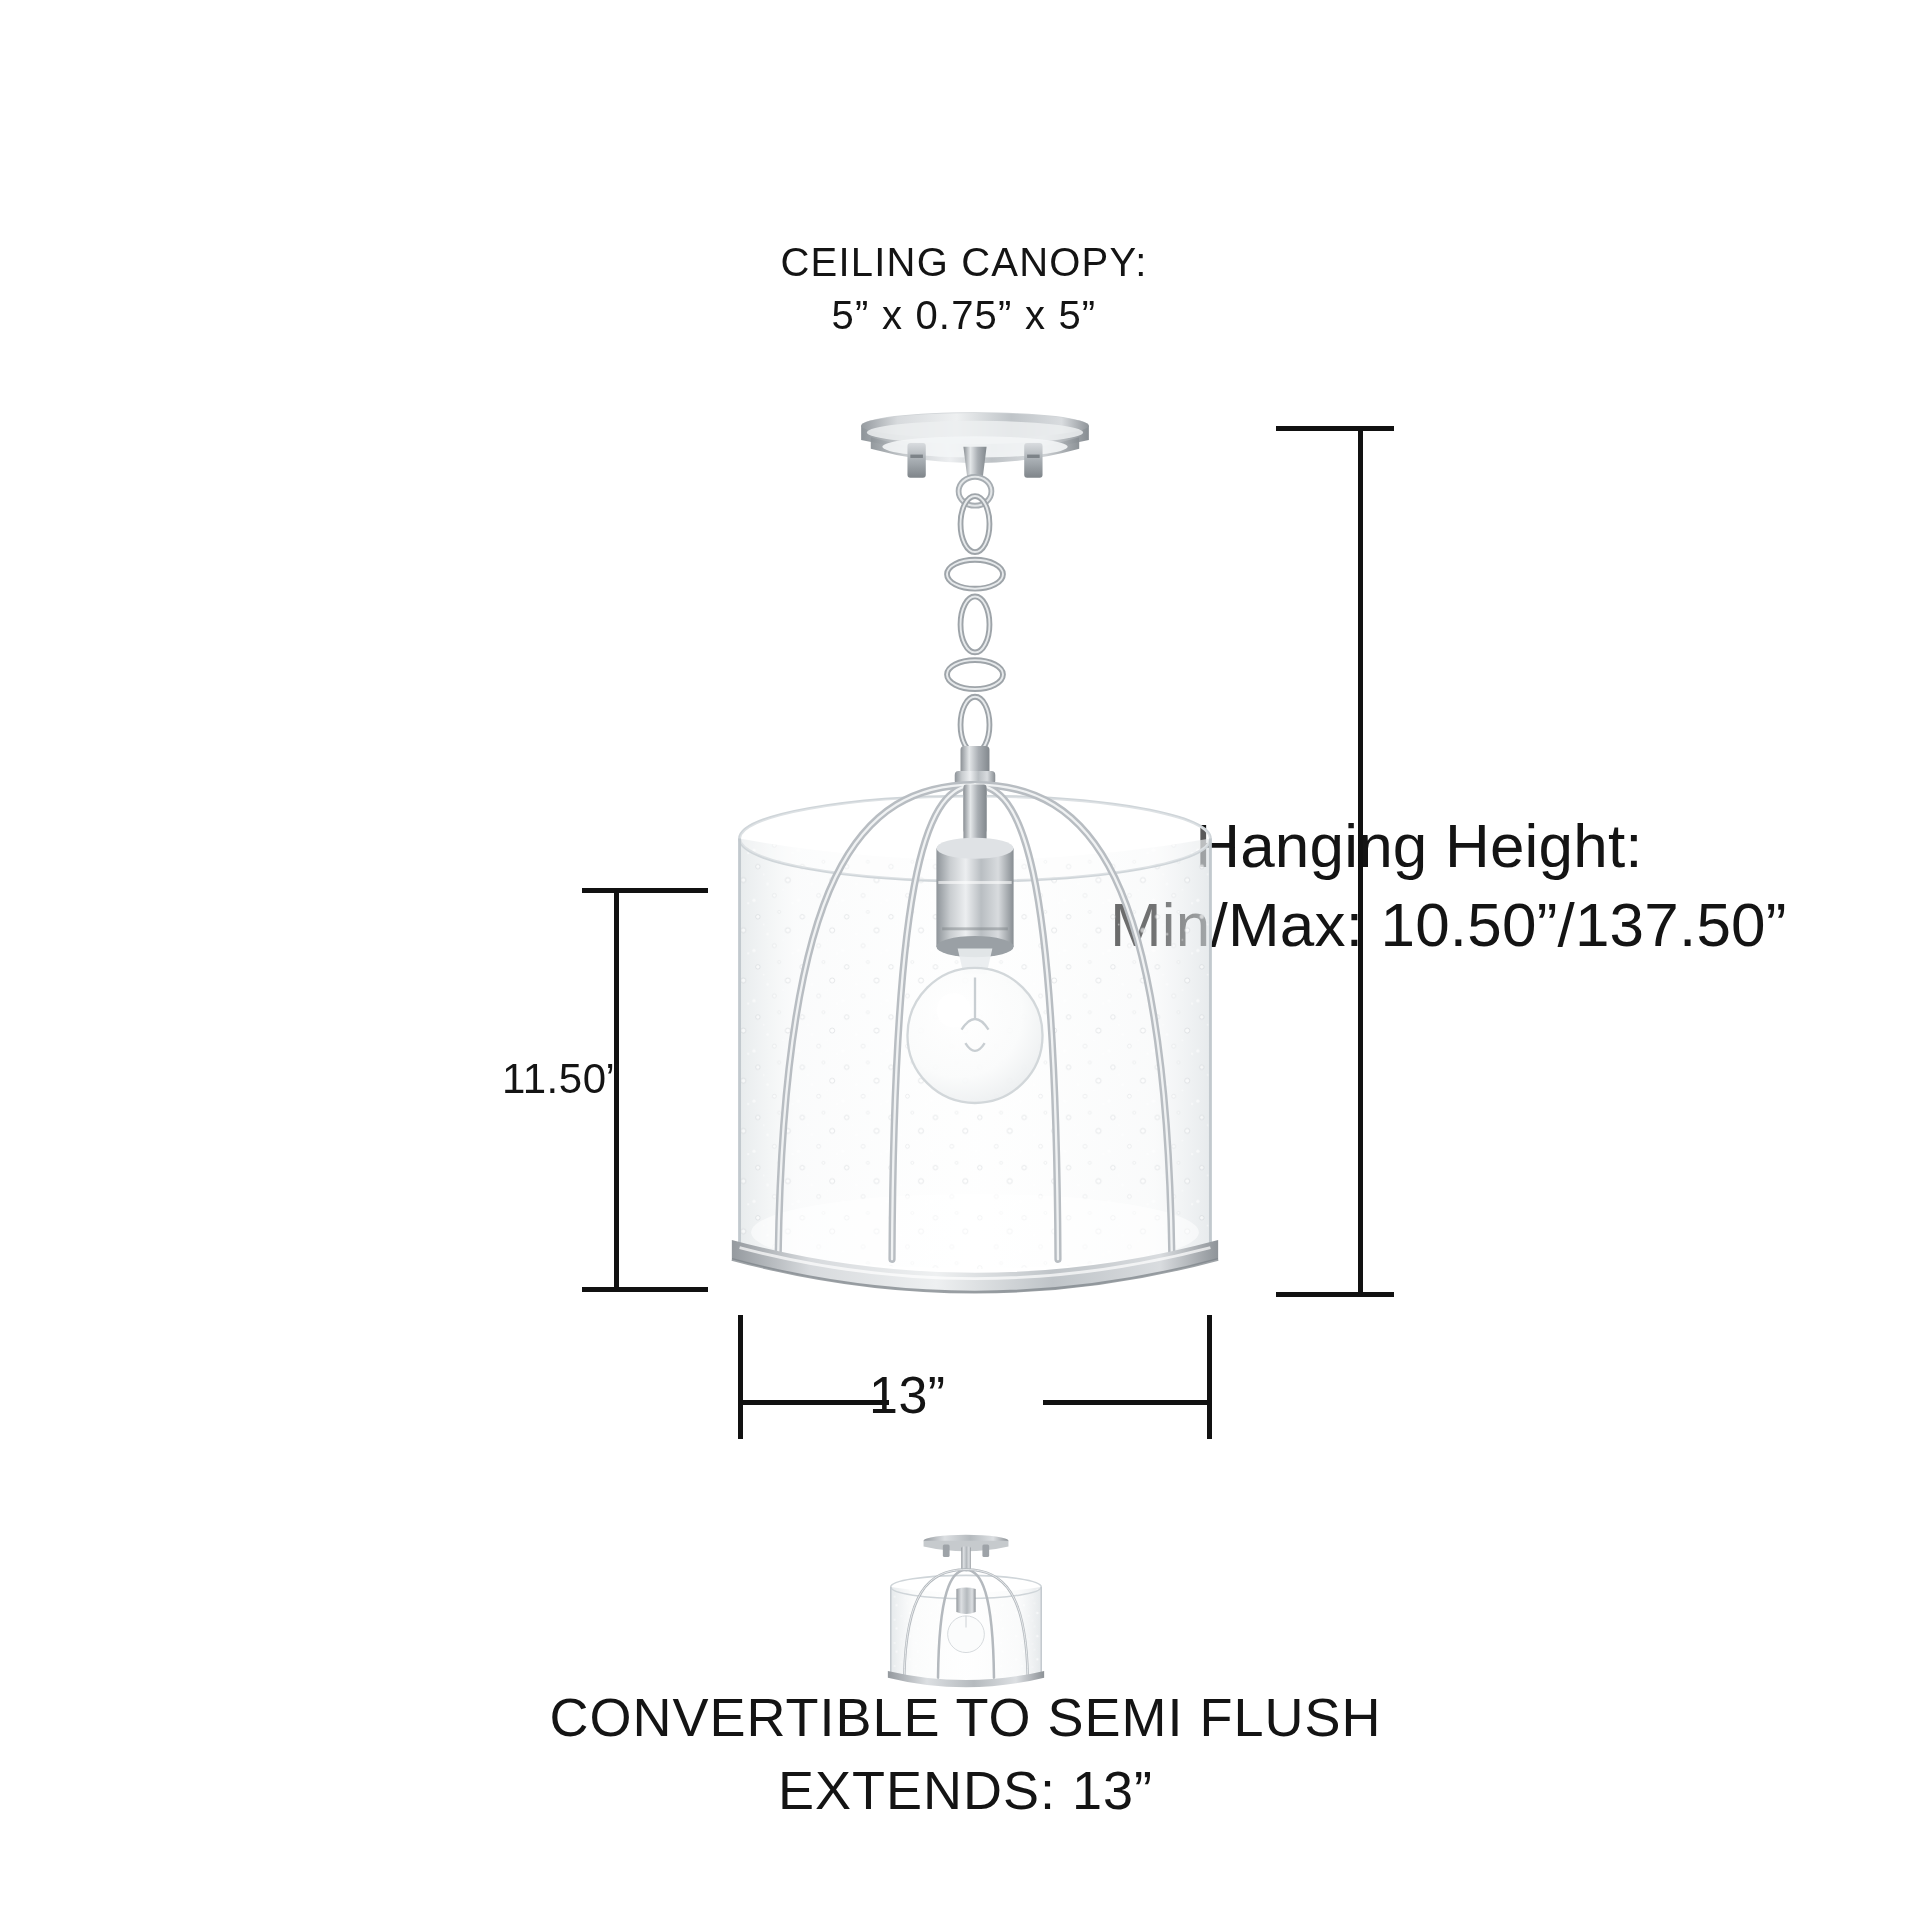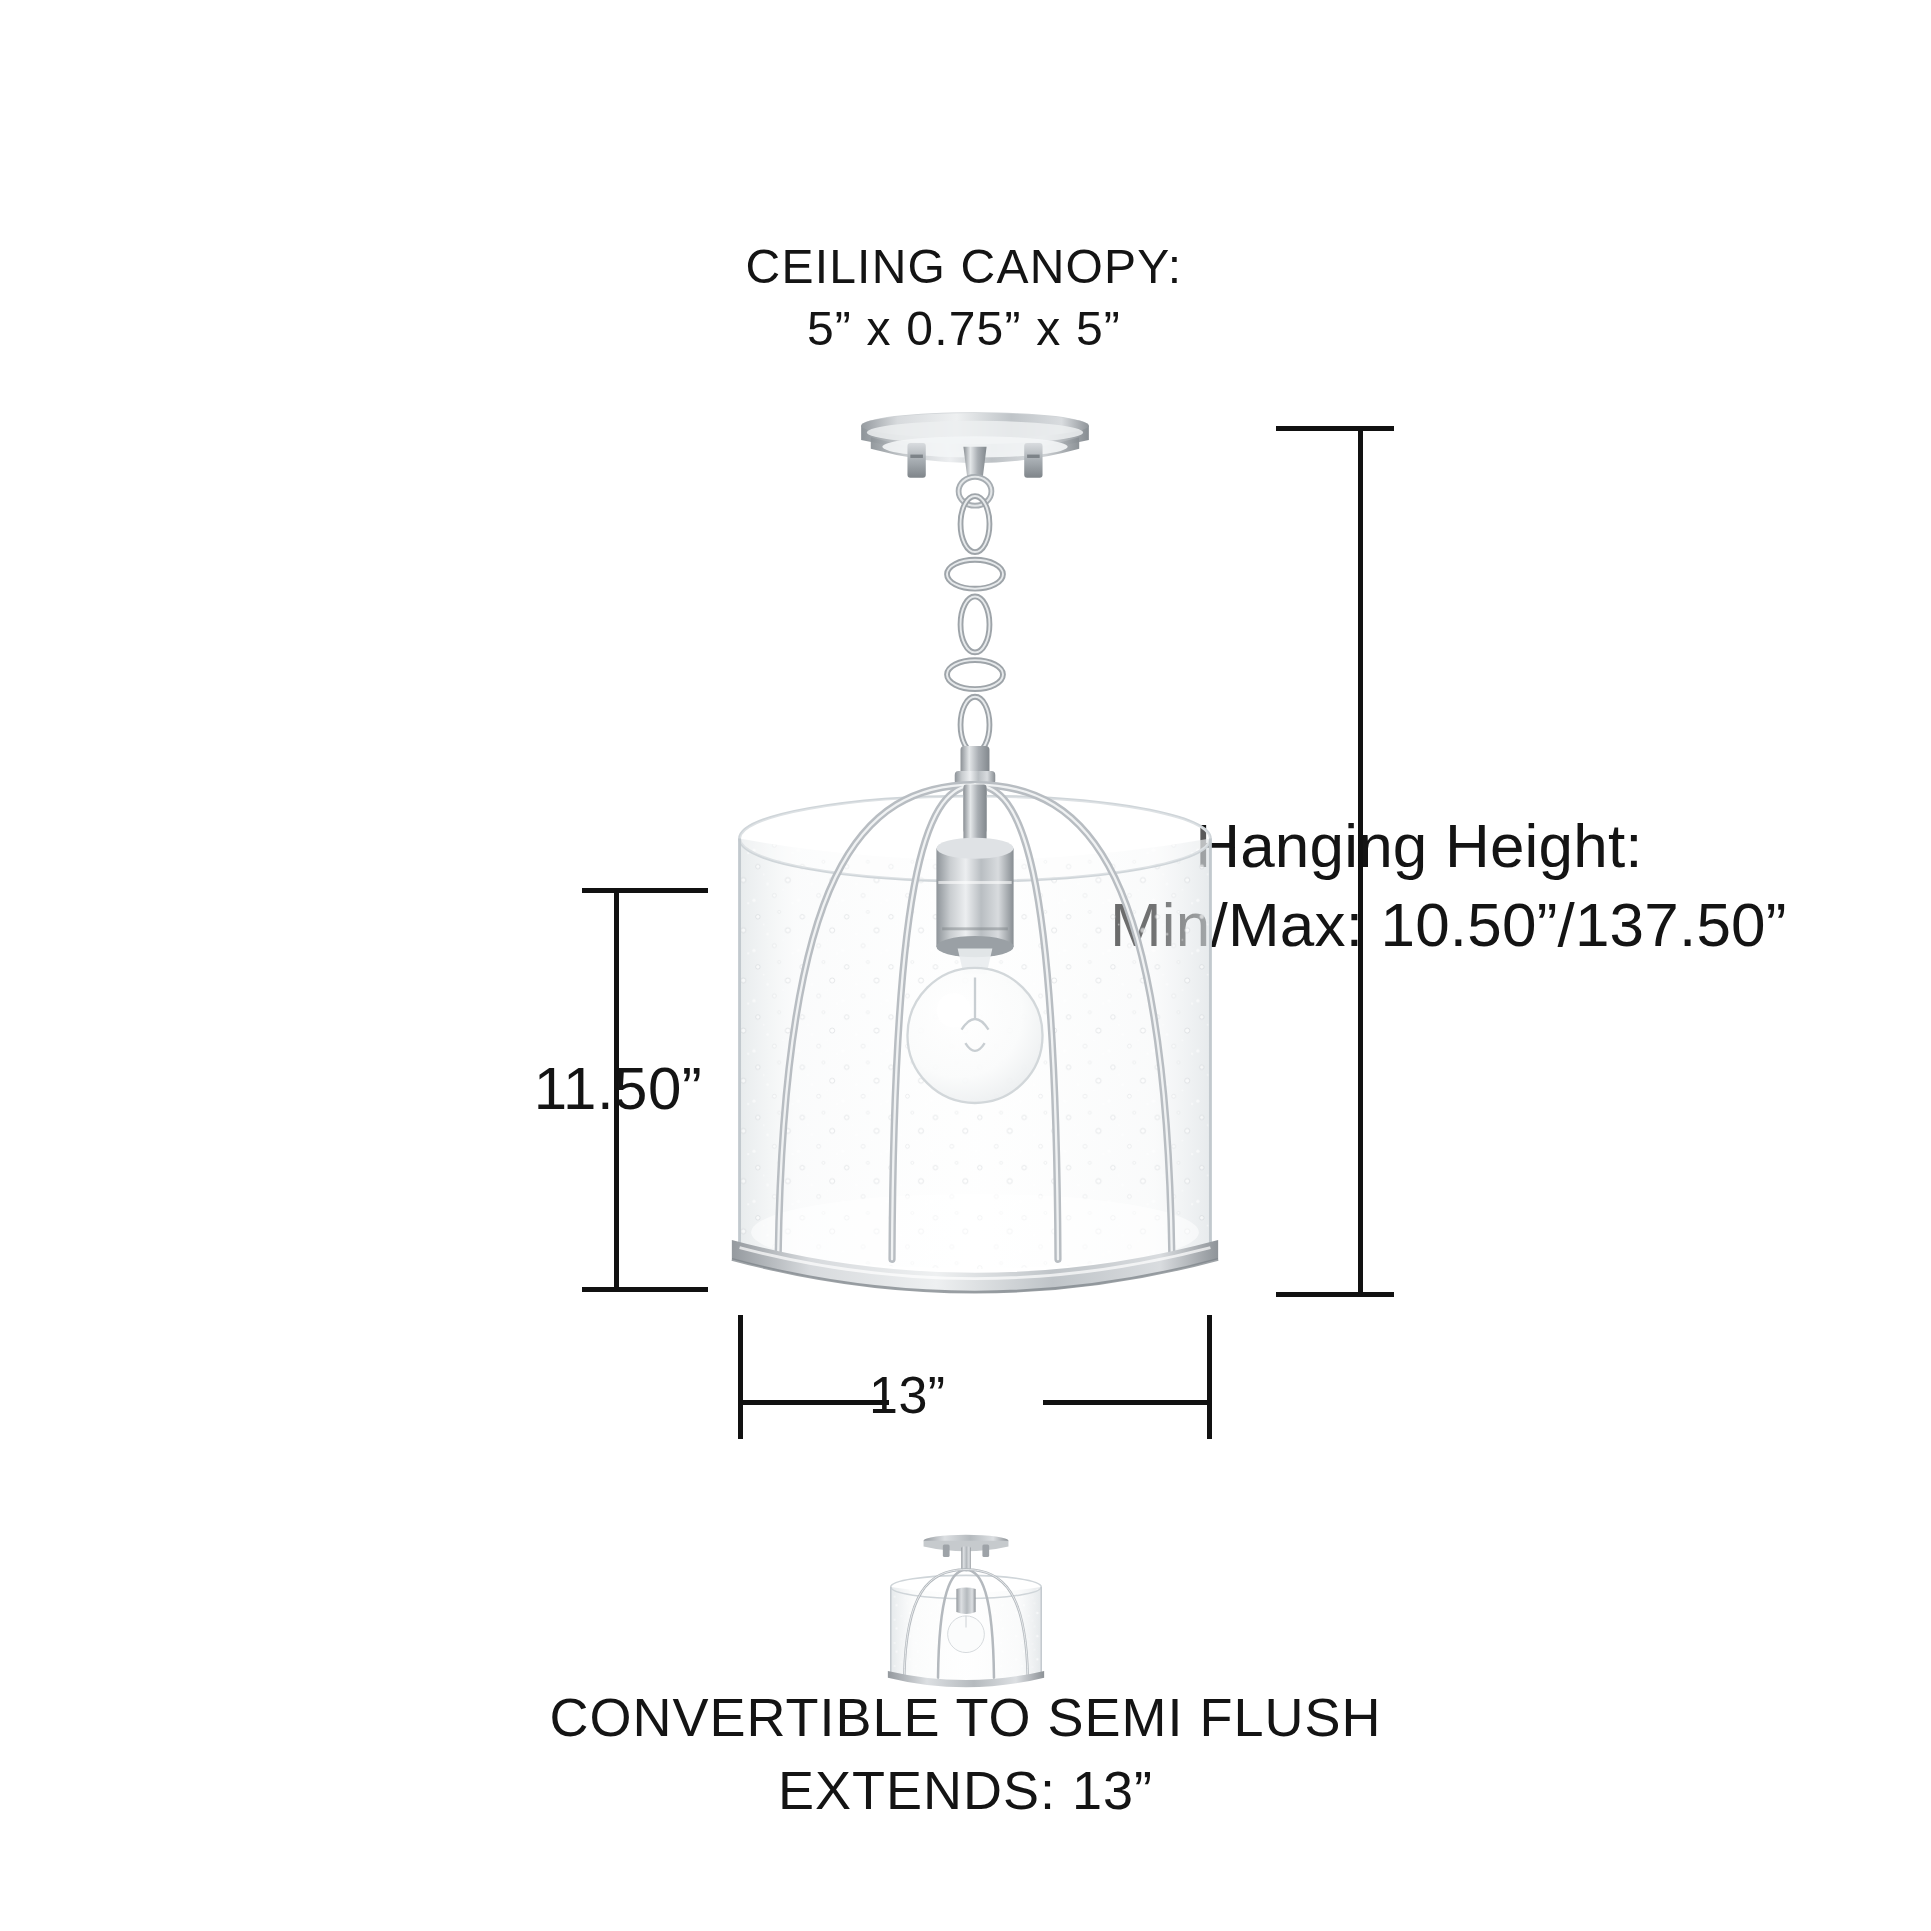--- a/index.html
+++ b/index.html
@@ -25,40 +25,40 @@
     position: absolute;
     text-align: center;
     font-weight: 300;
     letter-spacing: 0.2px;
     color: #141414;
     line-height: 1.18;
     white-space: nowrap;
   }
   #canopy-title {
     left: 0; right: 3px; top: 239px;
-    font-size: 48px;
+    font-size: 40px;
     letter-spacing: 1.2px;
   }
   #canopy-title .l2 { display:block; margin-top: 5.8px; }
 
   #hang-label {
     left: 1110px; top: 809px;
     font-size: 62px;
     text-align: center;
     width: 618px;
     letter-spacing: 0.2px;
   }
   #hang-label .l1 { display:block; }
   #hang-label .l2 { display:block; margin-top: 5.8px; }
 
   #h-label {
     left: 502px; top: 1054px;
     width: 232px;
-    font-size: 60px;
-    text-align: center;
+    font-size: 42px;
+    text-align: left;
     letter-spacing: 0.5px;
   }
   #w-label {
     left: 869px; top: 1365px;
     width: 193px;
     font-size: 52px;
     text-align: left;
     letter-spacing: 0.5px;
   }
   #bottom-caption {

